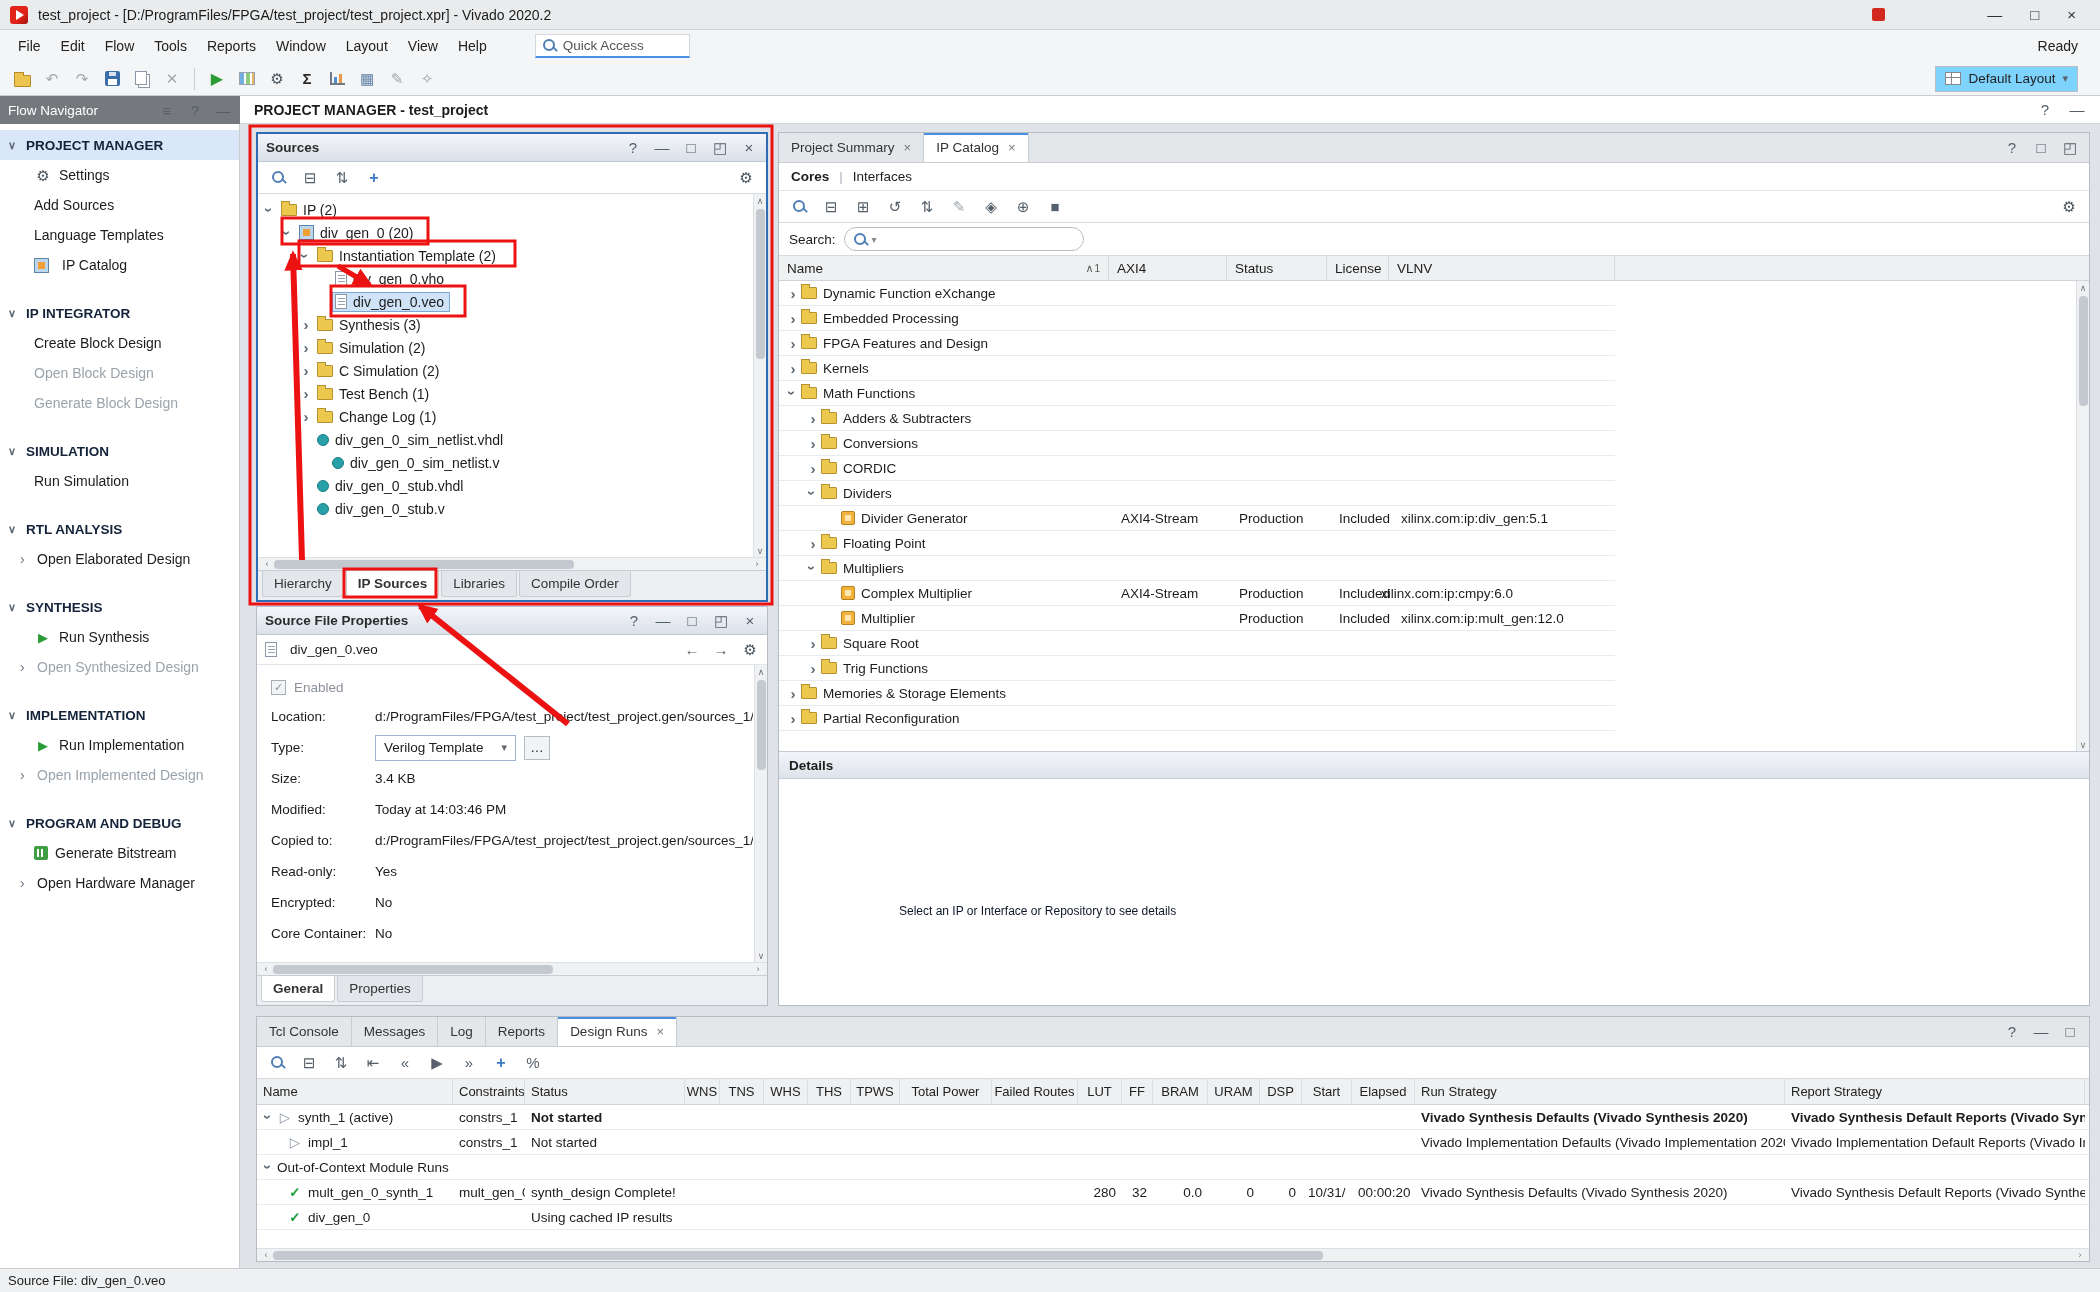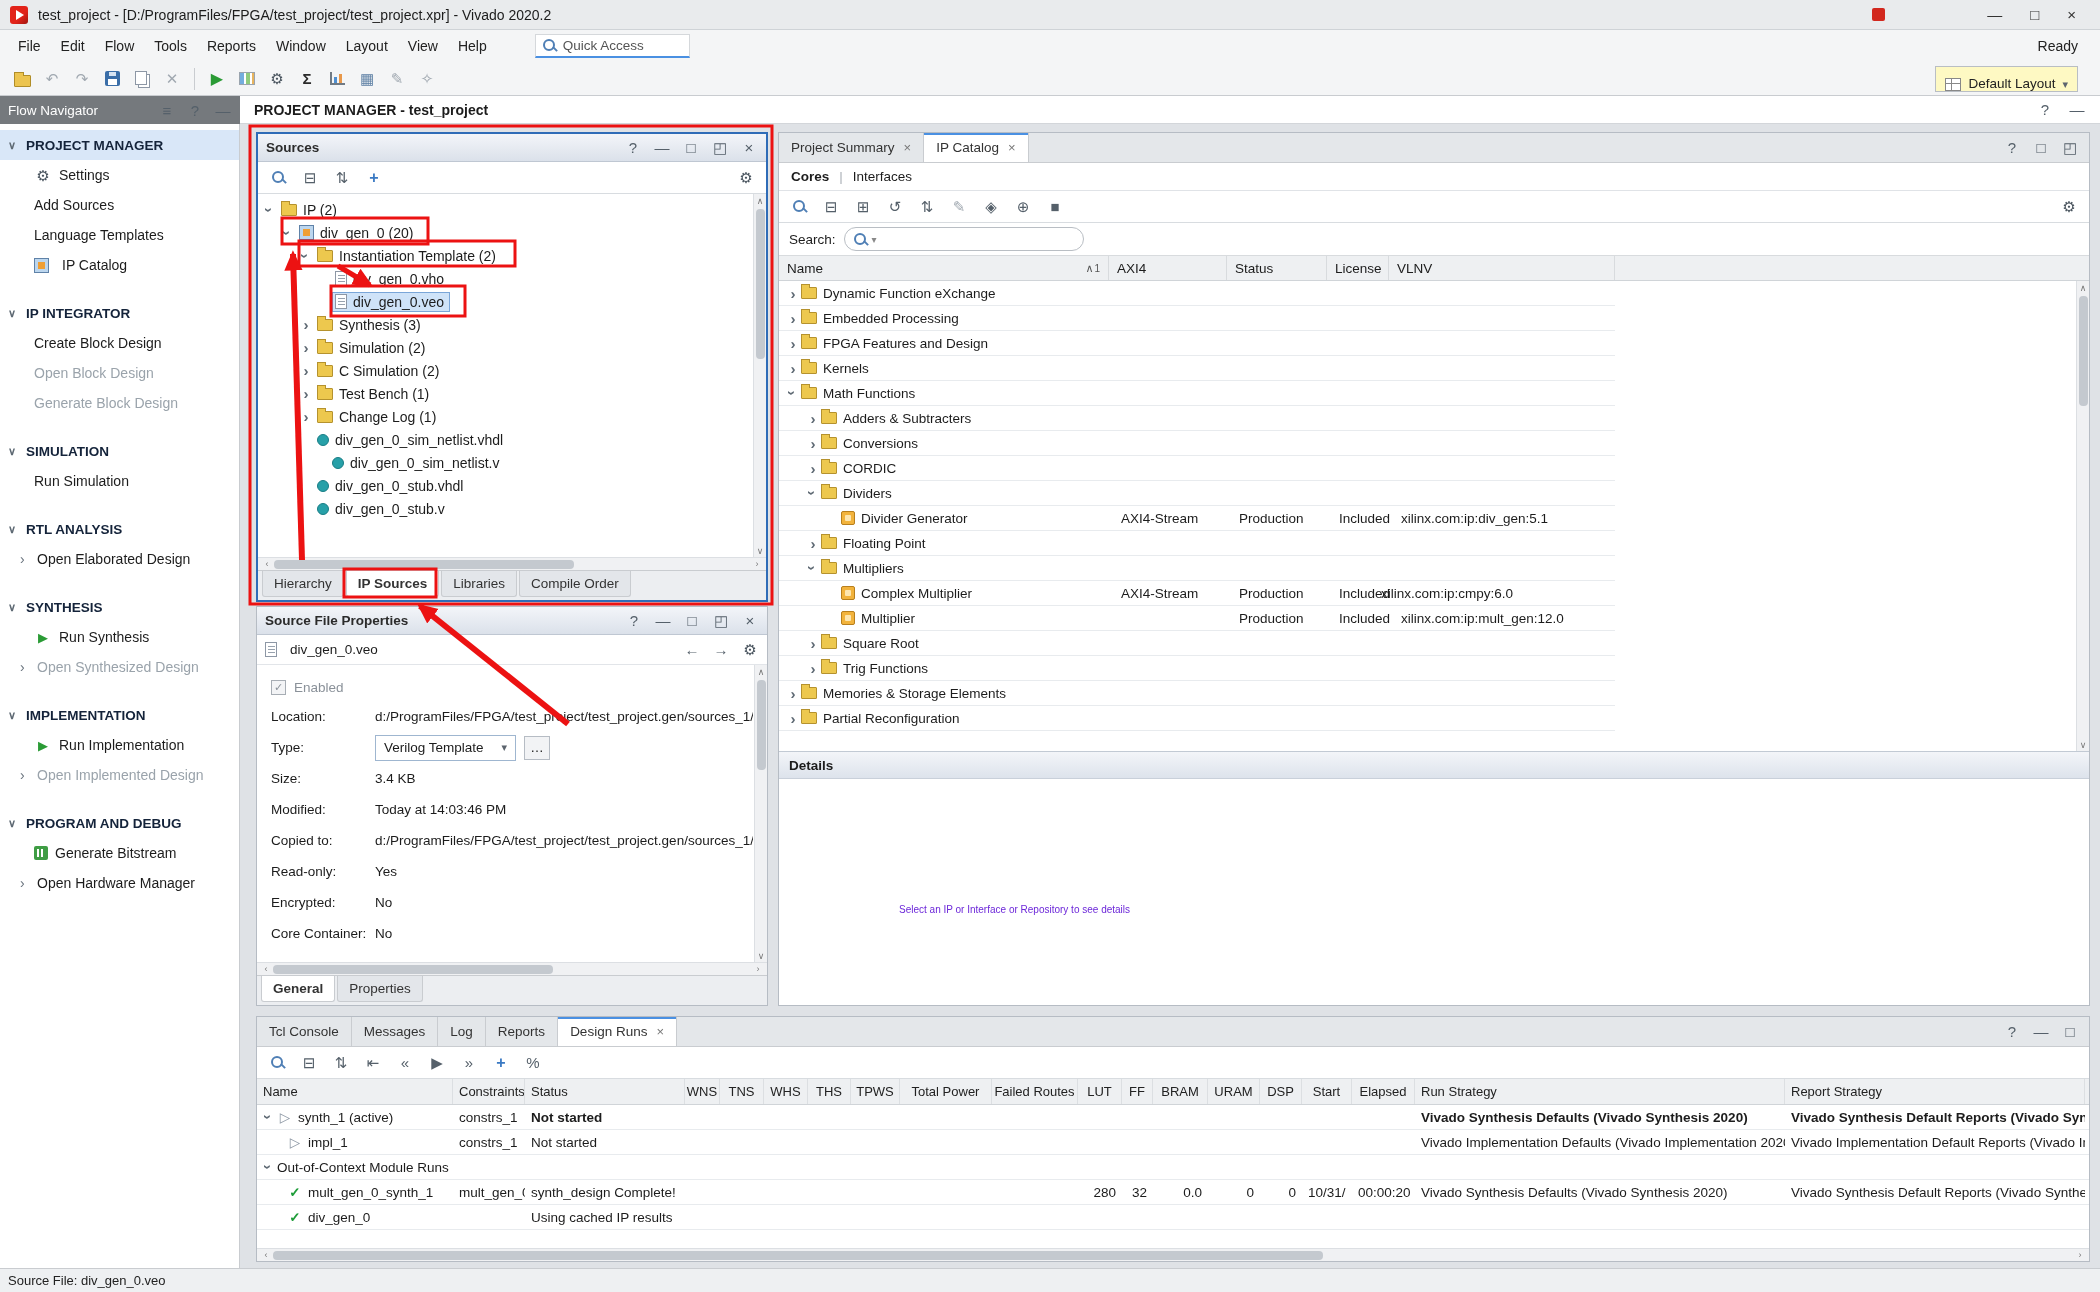--- a/index.html
+++ b/index.html
@@ -13,21 +13,21 @@
 .tb-badge{position:absolute;right:215px;top:8px;width:13px;height:13px;background:#d2281e;border-radius:2px}
 .win-controls{margin-left:auto;display:flex;gap:28px;padding-right:14px;color:#333;font-size:15px}
 .menubar{position:absolute;left:0;top:30px;width:2100px;height:32px;background:#f4f5f6;display:flex;align-items:center;padding:0 8px;gap:2px}
 .menu-item{padding:5px 10px;font-size:14px;color:#222}
 .quick-access{margin-left:36px;display:flex;align-items:center;gap:6px;padding:3px 10px 3px 6px;border:1px solid #d5d8db;border-bottom:2px solid #4a90e2;background:#fff;color:#555;font-size:13.5px;min-width:155px}
 .ready{margin-left:auto;padding-right:14px;font-size:14px;color:#222}
 .toolbar{position:absolute;left:0;top:62px;width:2100px;height:34px;background:#f4f5f6;border-bottom:1px solid #c9ccd0;display:flex;align-items:center;padding:0 8px;gap:2px}
 .ibtn{display:inline-flex;align-items:center;justify-content:center;width:28px;height:26px;border-radius:3px;flex:none}
 .icon{display:inline-flex;align-items:center;justify-content:center;width:18px;height:18px;font-size:15px;color:#55606a;line-height:1;flex:none}
 .tsep{width:1px;height:22px;background:#c9ccd0;margin:0 6px}
-.layout-sel{margin-left:auto;margin-right:14px;display:flex;align-items:flex-end;gap:7px;border:1px solid #b9bec4;background:#fef9c3;height:26px;padding:0 9px;font-size:13.5px;color:#222}
+.layout-sel{margin-left:auto;margin-right:14px;display:flex;align-items:center;gap:7px;border:1px solid #b9bec4;background:#7dd3fc;height:26px;padding:0 9px;font-size:13.5px;color:#222}
 [data-name="undo-icon"],[data-name="redo-icon"],[data-name="delete-icon"],[data-name="edit-icon"],[data-name="probe-icon"]{color:#a0a8b0}
 [data-name="run-icon"]{color:#2a9b35;font-size:16px}
 [data-name="sum-icon"]{color:#2a2a2a;font-weight:bold}
 [data-name="gear-icon"]{color:#49545e}
 [data-name="plus-icon"]{color:#3a79c3;font-weight:bold;font-size:16px}
 [data-name="grid-icon"]{color:#5b7ea3}
 
 .cssic-search{position:relative;width:15px;height:15px}
 .cssic-search:before{content:"";position:absolute;left:1px;top:1px;width:8px;height:8px;border:2px solid #4f7fb5;border-radius:50%}
 .cssic-search:after{content:"";position:absolute;left:10px;top:10px;width:6px;height:2px;background:#4f7fb5;transform:rotate(45deg)}
@@ -130,21 +130,21 @@
 .searchbox{width:240px;height:24px;border:1px solid #b9bec4;border-radius:12px;display:flex;align-items:center;padding:0 8px;gap:4px;color:#888}
 .ipheader{height:26px;background:#eef0f2;border-top:1px solid #d8dbde;border-bottom:1px solid #d0d4d8;display:flex;align-items:center;flex:none;font-size:13.5px}
 .ipH{height:100%;display:flex;align-items:center;padding:0 8px;border-right:1px solid #d8dbde;flex:none}
 .ipH .sort{margin-left:auto;display:flex;align-items:center;color:#555;font-size:11px}
 .sortn{font-size:10px;margin-left:1px}
 .iprows{position:relative;height:470px;overflow:hidden;flex:none}
 .iprow{position:relative;height:25px;border-bottom:1px solid #e8ebee;display:flex;align-items:center;width:836px;font-size:13.5px}
 .ipname{display:flex;align-items:center;white-space:nowrap}
 .ipcell{position:absolute;white-space:nowrap;padding-left:8px}
 .detailshd{height:28px;background:linear-gradient(#f3f5f9,#dde3ec);border-top:1px solid #c2cad4;border-bottom:1px solid #c9d0da;display:flex;align-items:center;padding:0 10px;font-weight:bold;font-size:13.5px;flex:none}
-.detailsbody{flex:1;position:relative;color:#6d28d9;font-size:10px}
+.detailsbody{flex:1;position:relative;color:#0f172a;font-size:12px}
 .detailsbody>span{position:absolute;left:120px;top:125px}
 
 #bottom-panel{left:256px;top:1016px;width:1834px;height:246px}
 .runsheader{height:26px;background:#eef0f2;border-bottom:1px solid #d0d4d8;display:flex;align-items:center;flex:none;font-size:13px;color:#222}
 .rH{height:100%;display:flex;align-items:center;padding:0 6px;border-right:1px solid #dcdfe2;flex:none;white-space:nowrap;overflow:hidden}
 .rH.c{justify-content:center}
 .rrow{height:25px;border-bottom:1px solid #e8ebee;display:flex;align-items:center;font-size:13.5px;white-space:nowrap}
 .rc{flex:none;padding:0 6px;overflow:hidden}
 .rc.num{text-align:right}
 .rc.b{font-weight:bold}

